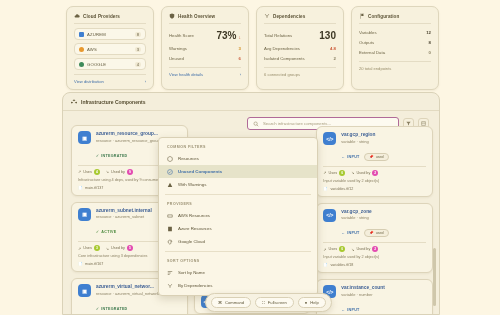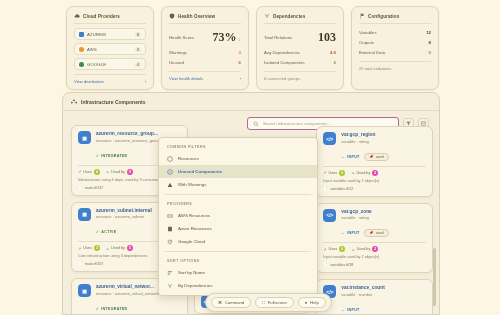--- a/index.html
+++ b/index.html
@@ -32,21 +32,21 @@
     border-bottom: 1px solid #e4dcc4;
     margin-bottom: 4px;
   }
   .stat-head .ic { width: 6px; height: 6px; display:block; }
   .srow {
     display: flex; align-items: center; justify-content: space-between;
     font-size: 4.3px; color: #6d6445; padding: 2.4px 0;
   }
   .srow .k { white-space: nowrap; }
   .srow .v { font-weight: bold; color: #4c4531; }
-  .srow.big .v { font-size: 12px; color: #3e3825; font-family: Liberation Serif, serif; }
+  .srow.big .v { font-size: 10px; color: #3e3825; }
   .srow .v.warn { color: #d08b1a; }
   .srow .v.red  { color: #cc5b3a; }
   .srow .v.dim  { color: #8a8063; }
   .arrow { color:#cc5b3a; font-size: 5px; margin-left: 2px;}
   .stat-foot {
     margin-top: 4px; padding-top: 4px;
     border-top: 1px solid #e4dcc4;
     display:flex; align-items:center; justify-content:space-between;
     font-size: 4.1px; color: #9a8f6d;
   }
@@ -267,21 +267,21 @@
 
     <div class="stat-card">
       <div class="stat-head">
         <svg class="ic" viewBox="0 0 16 16">
           <path fill="none" stroke="#6b6244" stroke-width="1.6" d="M3 3l5 6 5-6M8 9v4"></path>
         </svg>
         <span>Dependencies</span>
       </div>
       <div class="srow big">
         <span class="k">Total Relations</span>
-        <span class="v">103</span>
+        <span class="v">130</span>
       </div>
       <div class="srow">
         <span class="k">Avg Dependencies</span>
         <span class="v red">4.8</span>
       </div>
       <div class="srow">
         <span class="k">Isolated Components</span>
         <span class="v dim">2</span>
       </div>
       <div class="stat-foot">

